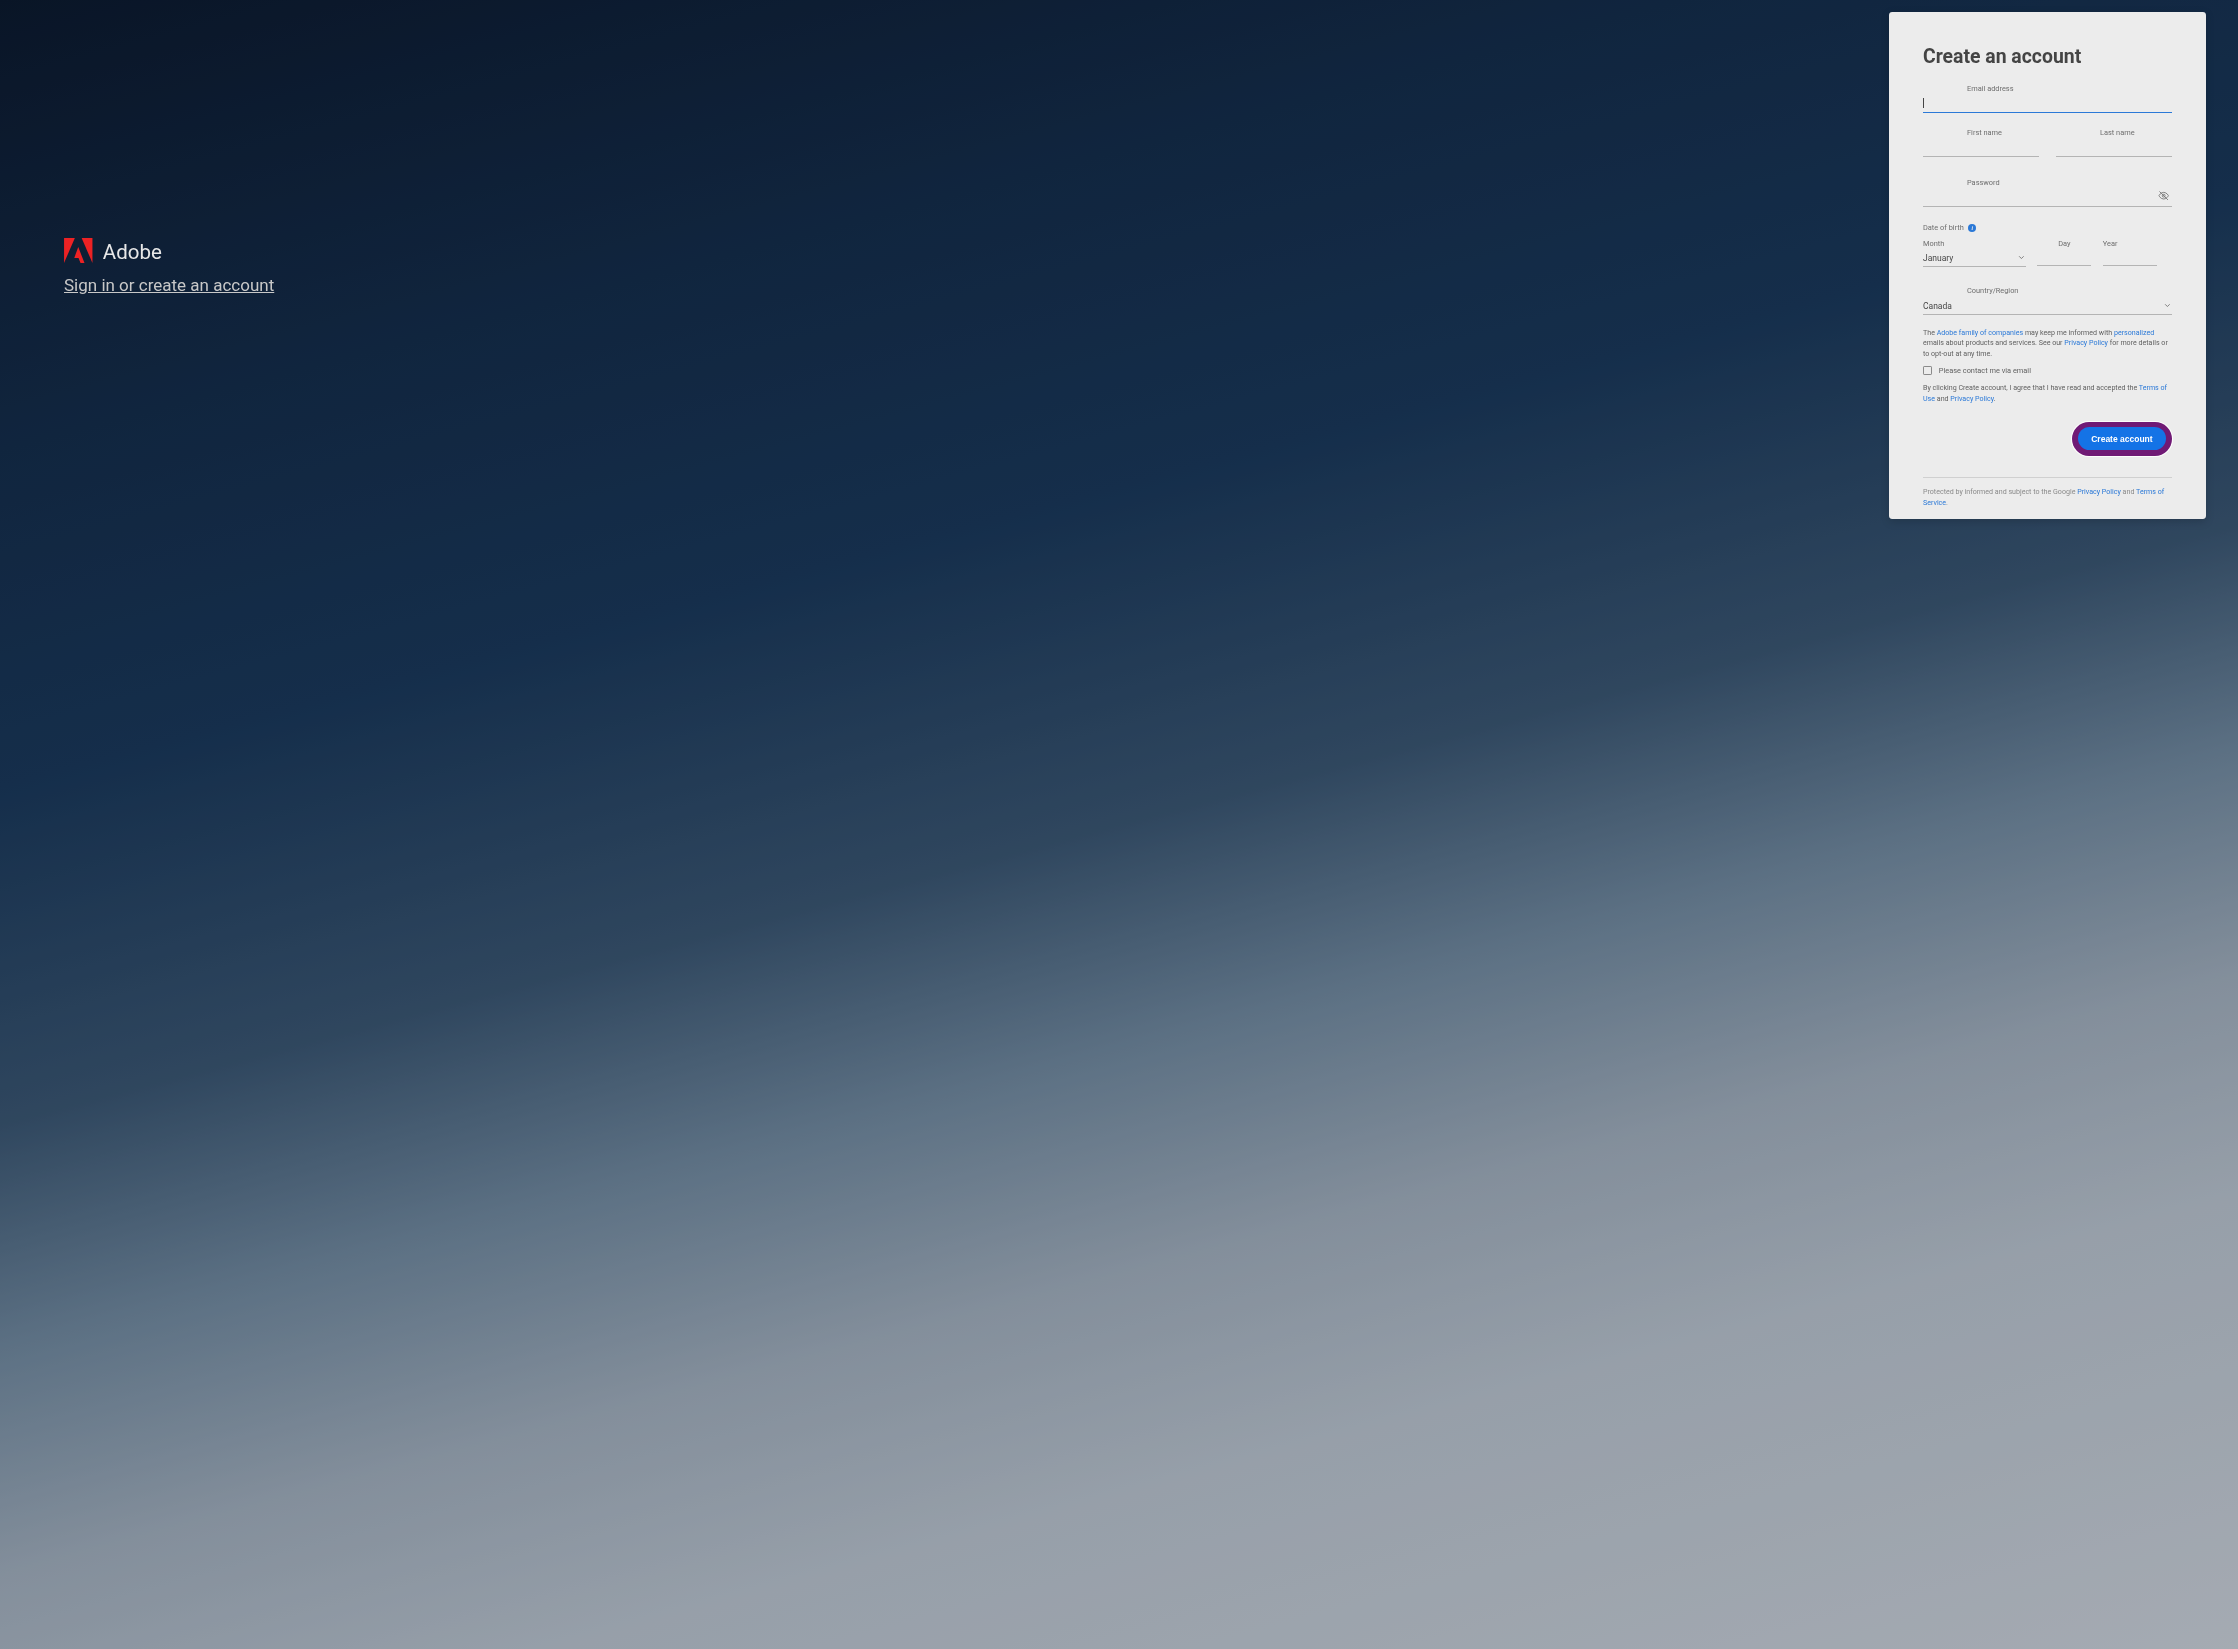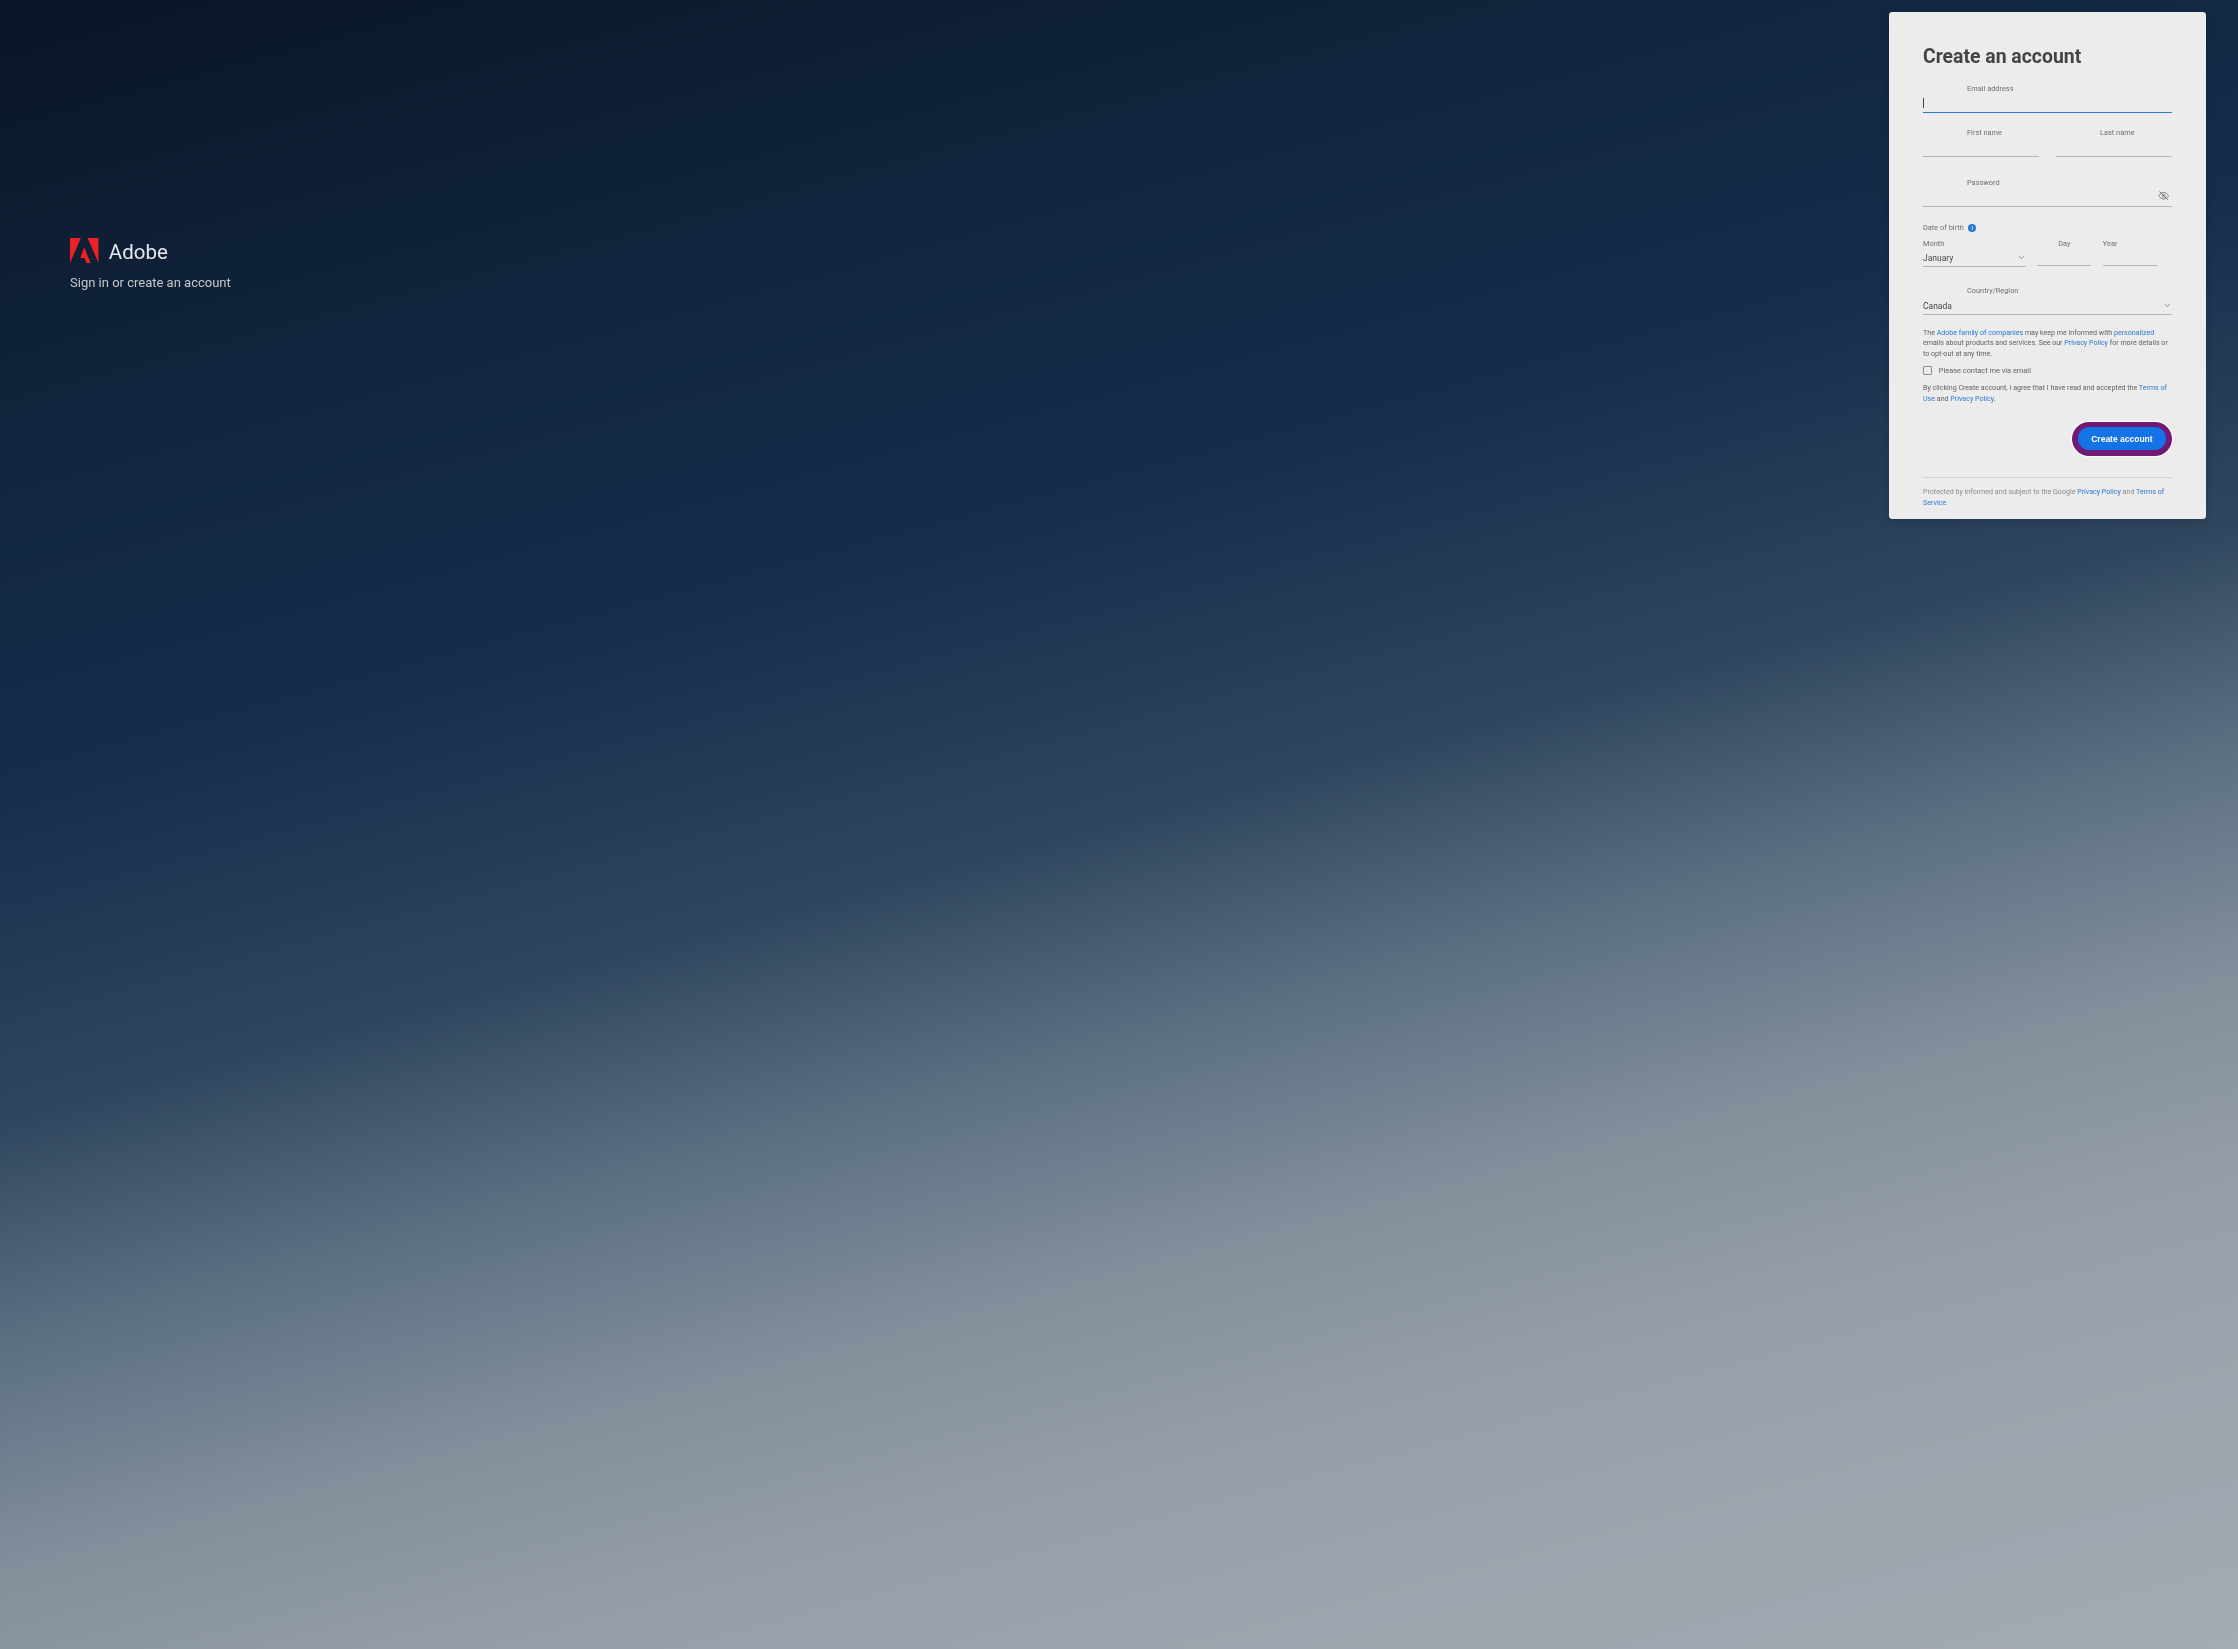--- a/index.html
+++ b/index.html
@@ -13,44 +13,45 @@
   }
   body::before {
     content: '';
     position: absolute;
     inset: 0;
     background: rgba(10, 20, 35, 0.3);
     z-index: 1;
   }
   .left-panel {
     position: absolute;
-    left: 70px;
+    left: 64px;
     top: 238px;
     z-index: 2;
     color: #fff;
   }
   .adobe-logo-row {
     display: flex;
     align-items: center;
     gap: 10.3px;
   }
   .adobe-logo-mark {
     width: 28.5px;
     height: 25px;
   }
   .adobe-wordmark {
     font-size: 20.5px;
     font-weight: 400;
     color: #e8e8e8;
   }
   .adobe-subtitle {
     margin-top: 10.3px;
-    font-size: 13px;
+    font-size: 17px;
     color: #c8c8c8;
     font-weight: 400;
+    text-decoration: underline;
   }
   .card {
     position: absolute;
     right: 32px;
     top: 12px;
     width: 317px;
     height: 507px;
     background: #fff;
     border-radius: 3.4px;
     padding: 33px 34px 17px 34px;

